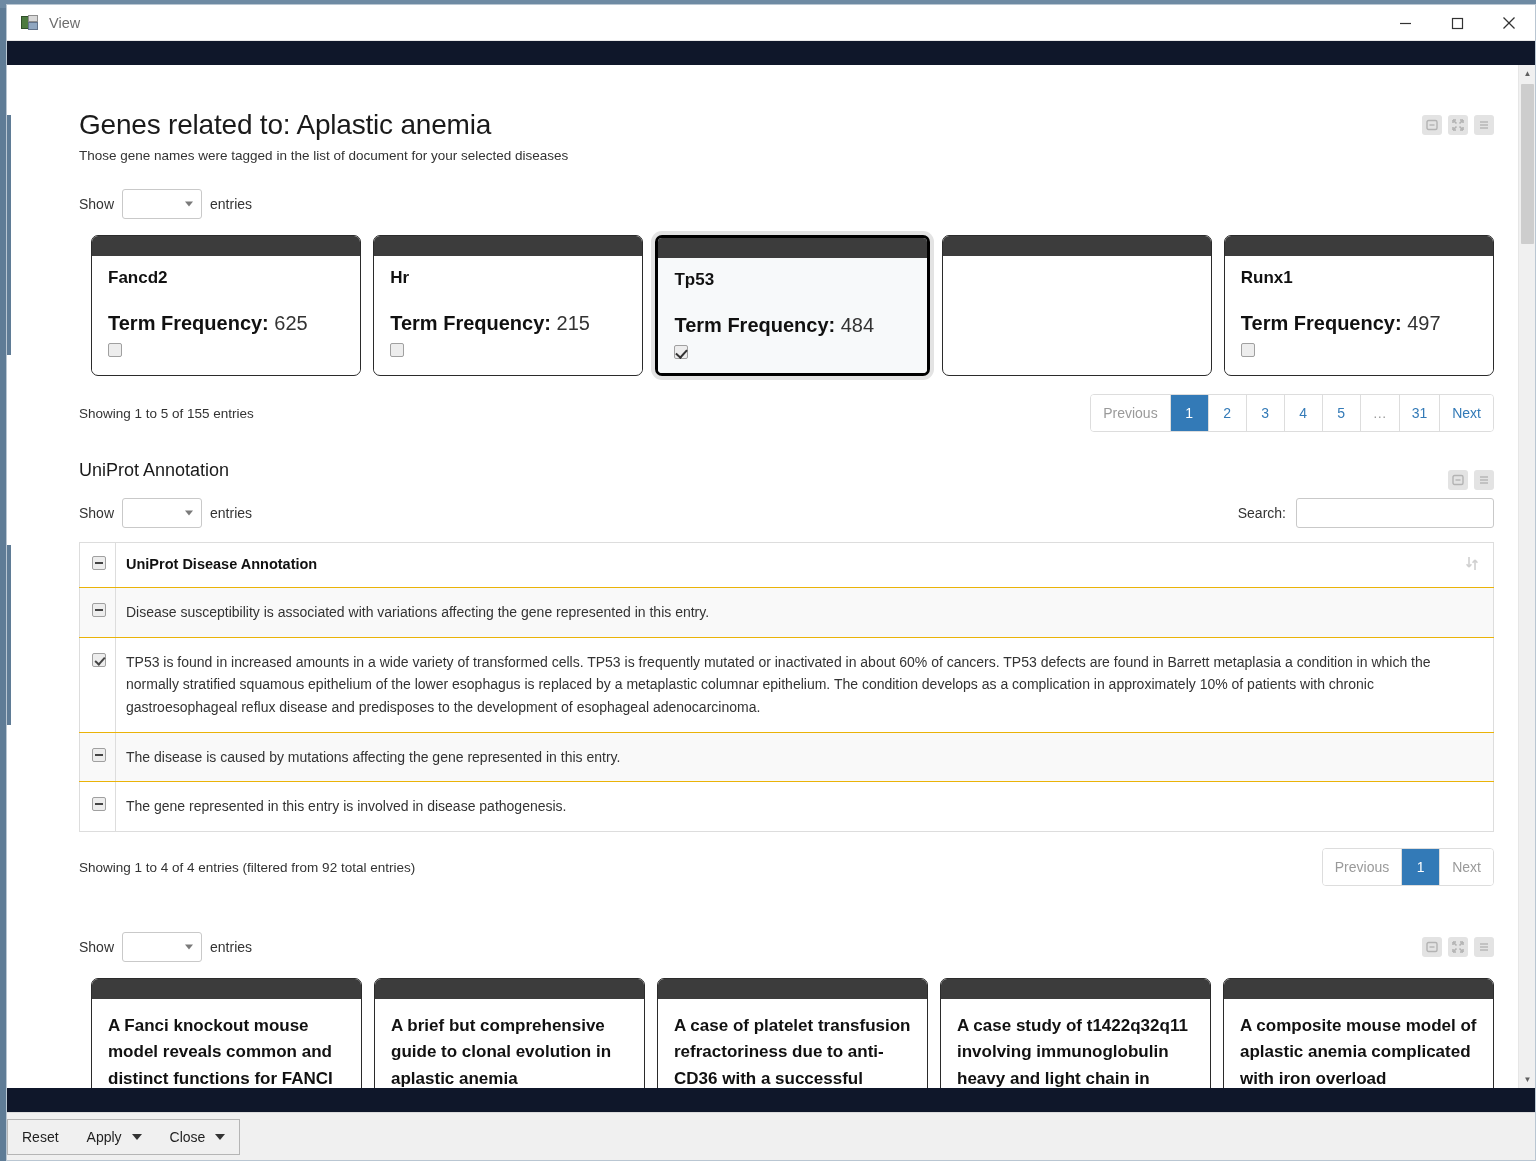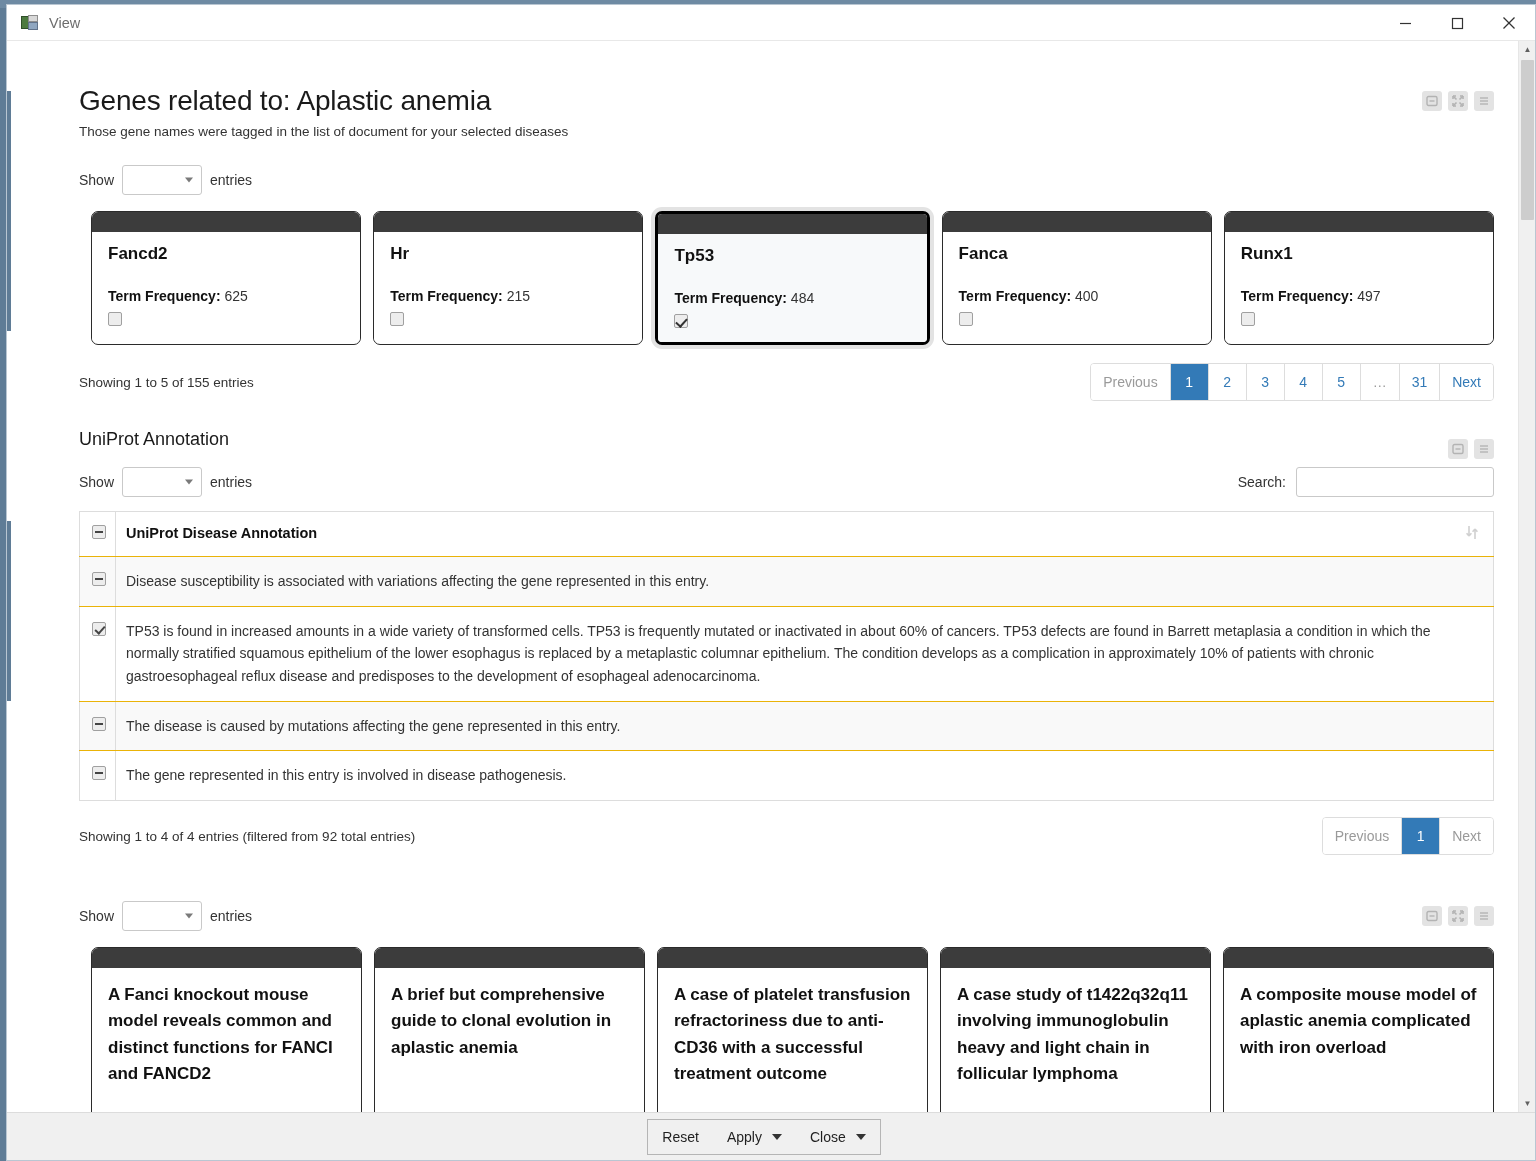--- a/index.html
+++ b/index.html
@@ -21,21 +21,21 @@
   .backstrip {
     position: absolute; left: 0; top: 0; width: 1536px; height: 8px;
     background: #6e8aa3;
   }
   .win {
     position: absolute;
     left: 6px; top: 4px;
     width: 1530px; height: 1157px;
     background: #0f172a;
     border: 1px solid #b9c6d2;
-    display: flex; flex-direction: column;
+    display: flex; flex-direction: column; gap: 24px;
   }
   .titlebar {
     height: 36px; min-height: 36px;
     background: #ffffff;
     display: flex; align-items: center;
     position: relative;
     border-bottom: 1px solid #e8e8e8;
   }
   .titlebar .appicon {
     margin-left: 14px; width: 18px; height: 16px;
@@ -121,21 +121,21 @@
     border-radius: 7px; overflow: hidden; position: relative;
   }
   .card .caphdr { height: 20px; background: #3c3c3c; }
   .card.selected {
     border: 3px solid #000; box-shadow: 0 0 0 4px #e3e3e3;
     background: #f7f9fa;
   }
   .card.selected .cardbody { background: #f7f9fa; }
   .cardbody { padding: 12px 16px 10px 16px; background: #fff; }
   .gname { font-size: 17px; font-weight: bold; color: #111; }
-  .tfreq { font-size: 14px; color: #333; margin-top: 24px; }
+  .tfreq { font-size: 20px; color: #333; margin-top: 24px; }
   .tfreq b { color: #111; }
   .cbx {
     margin-top: 8px; width: 14px; height: 14px;
     border: 1px solid #a0a0a0; background: #ededed; border-radius: 2px;
     display: inline-block; position: relative;
   }
   .cbx.checked::after {
     content: ""; position: absolute; left: 3px; top: 1px;
     width: 5px; height: 9px; border: solid #333; border-width: 0 2px 2px 0;
     transform: rotate(42deg);
@@ -188,21 +188,21 @@
   }
 
   .search-row { display: flex; align-items: center; justify-content: center; font-size: 14px; color: #333; }
   .search-row .slbl { margin-right: 10px; }
   .searchbox { width: 198px; height: 30px; border: 1px solid #c9c9c9; border-radius: 3px; background: #fff; }
 
   
   .footer {
     height: 48px; min-height: 48px; background: #f0f0f0;
     border-top: 1px solid #dcdcdc;
-    display: flex; align-items: center; justify-content: center;
+    display: flex; align-items: center; justify-content: flex-start;
     padding-right: 14px;
   }
   .fbtns {
     display: flex; align-items: center; height: 36px;
     border: 1px solid #b5b5b5; background: #f0f0f0;
   }
   .fbtn {
     height: 34px; padding: 0 14px; display: flex; align-items: center; gap: 10px;
     font-size: 14px; color: #1f1f1f;
   }
@@ -320,28 +320,20 @@
               <div class="gname">Tp53</div>
               <div class="tfreq">
                 <b>Term Frequency:</b>
                 <span>484</span>
               </div>
               <div class="cbx checked"></div>
             </div>
           </div>
           <div class="card">
             <div class="caphdr"></div>
-            <div class="cardbody">
-              <div class="gname">Fanca</div>
-              <div class="tfreq">
-                <b>Term Frequency:</b>
-                <span>400</span>
-              </div>
-              <div class="cbx"></div>
-            </div>
           </div>
           <div class="card">
             <div class="caphdr"></div>
             <div class="cardbody">
               <div class="gname">Runx1</div>
               <div class="tfreq">
                 <b>Term Frequency:</b>
                 <span>497</span>
               </div>
               <div class="cbx"></div>

